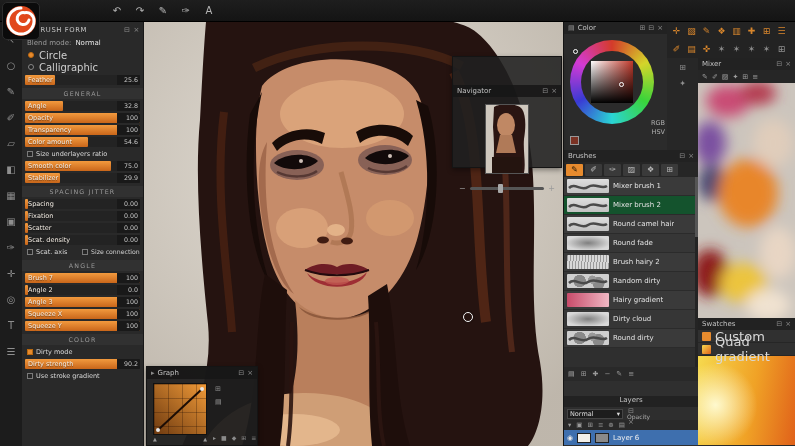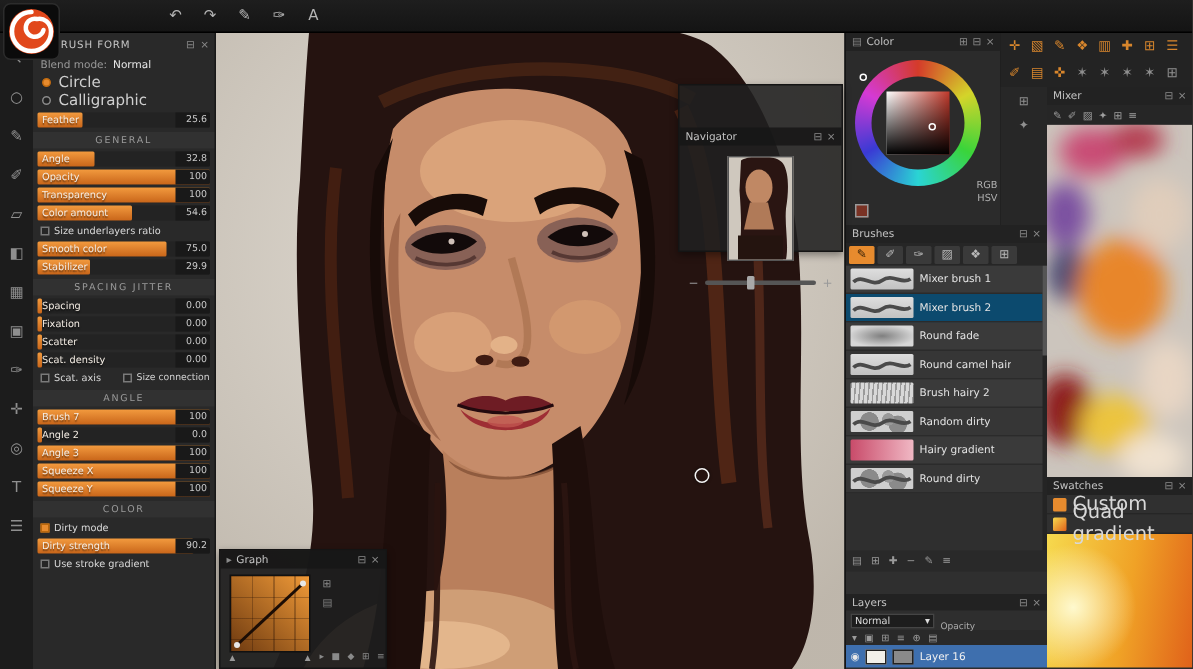--- a/index.html
+++ b/index.html
@@ -47,21 +47,21 @@
   .prow.check2 .plbl2 { display:block; }
   .prow.check .plbl,.prow.check-on .plbl,.prow.check2 .plbl { left:11px; color:#d8d8d8; text-shadow:none; }
 
   
   #canvas { position:absolute; left:144px; top:22px; width:419px; height:424px; background:#d8d1c6; z-index:1; overflow:hidden; }
   #cursor { position:absolute; left:463px; top:312px; width:10px; height:10px; border:1px solid #f5f5f5;
             border-radius:50%; box-shadow:0 0 2px rgba(0,0,0,.7); z-index:8; }
 
   
   .phead { display:flex; align-items:center; gap:3px; background:#222; color:#c2c2c2; font-size:7px; padding:0 4px; }
-  .h12 { height:12px; } .h11 { height:11px; }
+  .h12 { height:12px; } .h11 { height:11px;flex-direction:column; }
 
   #navigator { position:absolute; left:452px; top:56px; width:110px; height:112px;
                background:rgba(32,32,32,0.88); border:1px solid #141414; z-index:10; box-shadow:0 2px 5px rgba(0,0,0,.4); }
   #navigator .phead { background:rgba(22,22,22,.85);margin-top:28px; }
   .nbody { height:84px; display:flex; align-items:center; justify-content:center; }
   .nthumb { width:44px; height:70px; border:1px solid #555; background:#cfc8be; }
   .nfoot { display:flex; align-items:center; gap:4px; padding:0 6px; height:14px; color:#9a9a9a; font-size:8px; }
   .ntrack { flex:1; height:3px; background:#555; position:relative; border-radius:2px; }
   .nhandle { position:absolute; left:38%; top:-3px; width:5px; height:9px; background:#a8a8a8; border-radius:1px; }
 
@@ -98,21 +98,21 @@
            display:flex; flex-direction:column; align-items:center; gap:7px; padding-top:5px; color:#909090; font-size:8px; }
 
   #brushespanel { position:absolute; left:563px; top:150px; width:135px; height:246px; background:#2f2f2f;
                   border-left:1px solid #151515; z-index:5; }
   .btabs { display:flex; height:15px; background:#262626; align-items:center; padding:0 2px; gap:2px; }
   .btab { width:17px; height:12px; background:#3a3a3a; color:#b9b9b9; font-size:8px; text-align:center; line-height:12px; border-radius:1px; }
   .btab.active { background:#e78b2e; color:#2a1a06; }
   .blist { height:190px; overflow:hidden; position:relative; }
   .brow { display:flex; align-items:center; height:19px; gap:4px; padding:0 3px; background:#3a3a3a; border-bottom:1px solid #2b2b2b; }
   .brow:nth-child(odd) { background:#363636; }
-  .brow.selected { background:#0c4a6e; }
+  .brow.selected { background:#14532d; }
   .brow.selected-alt { background:#8e2024; }
   .bthumb { flex:none; width:42px; height:14px; background:linear-gradient(#dedede,#c2c2c2); position:relative; overflow:hidden; border-radius:1px; }
   .bthumb.t-soft { background:radial-gradient(ellipse at center,#7f7f7f,#d8d8d8 75%); }
   .bthumb.t-streak { background:repeating-linear-gradient(95deg,#9a9a9a 0 1px,#d8d8d8 1px 3px); }
   .bthumb.t-pink { background:linear-gradient(to right,#c94b6a,#f0b8c4); }
   .bthumb.t-tex { background:radial-gradient(circle at 30% 50%,#8a8a8a 0 20%,transparent 21%),
                              radial-gradient(circle at 60% 40%,#9a9a9a 0 15%,transparent 16%),
                              radial-gradient(circle at 75% 65%,#8a8a8a 0 18%,transparent 19%), #cfcfcf; }
   .bname { font-size:7px; color:#e3e3e3; white-space:nowrap; overflow:hidden; }
   .bfoot { display:flex; align-items:center; height:14px; padding:0 4px; gap:6px; color:#9a9a9a; font-size:7px; background:#292929; }
@@ -635,33 +635,33 @@
           <span class="bthumb t-stroke">
             <svg viewBox="0 0 42 14" width="42" height="14">
               <path d="M2,8 C8,2 14,12 21,7 C28,2 34,10 40,6" fill="none" stroke="#4a4a4a" stroke-width="2.5"></path>
             </svg>
           </span>
           <span class="bname">Mixer brush 2</span>
         </div>
 
 
         <div class="brow">
-          <span class="bthumb t-soft">
-            
-          </span>
-          <span class="bname">Round fade</span>
-        </div>
-
-        <div class="brow">
           <span class="bthumb t-stroke">
             <svg viewBox="0 0 42 14" width="42" height="14">
               <path d="M2,8 C8,2 14,12 21,7 C28,2 34,10 40,6" fill="none" stroke="#4a4a4a" stroke-width="2.5"></path>
             </svg>
           </span>
           <span class="bname">Round camel hair</span>
+        </div>
+
+        <div class="brow">
+          <span class="bthumb t-soft">
+            
+          </span>
+          <span class="bname">Round fade</span>
         </div>
 
         <div class="brow">
           <span class="bthumb t-streak">
             
           </span>
           <span class="bname">Brush hairy 2</span>
         </div>
 
         <div class="brow">
@@ -673,20 +673,26 @@
           <span class="bname">Random dirty</span>
         </div>
 
         <div class="brow">
           <span class="bthumb t-pink">
             
           </span>
           <span class="bname">Hairy gradient</span>
         </div>
 
+        <div class="brow">
+          <span class="bthumb t-soft">
+            
+          </span>
+          <span class="bname">Dirty cloud</span>
+        </div>
 
         <div class="brow">
           <span class="bthumb t-tex">
             <svg viewBox="0 0 42 14" width="42" height="14">
               <path d="M2,8 C8,2 14,12 21,7 C28,2 34,10 40,6" fill="none" stroke="#4a4a4a" stroke-width="2.5"></path>
             </svg>
           </span>
           <span class="bname">Round dirty</span>
         </div>
       </div>
@@ -779,17 +785,17 @@
         <span>▣</span>
         <span>⊞</span>
         <span>≡</span>
         <span>⊕</span>
         <span>▤</span>
       </div>
     <div class="lrow selected-blue">
       <span class="leye">◉</span>
       <span class="lth1"></span>
       <span class="lth2"></span>
-      <span>Layer 16</span>
+      <span>Layer 6</span>
     </div>
   </div>
 
 </div>
 
 </body></html>

